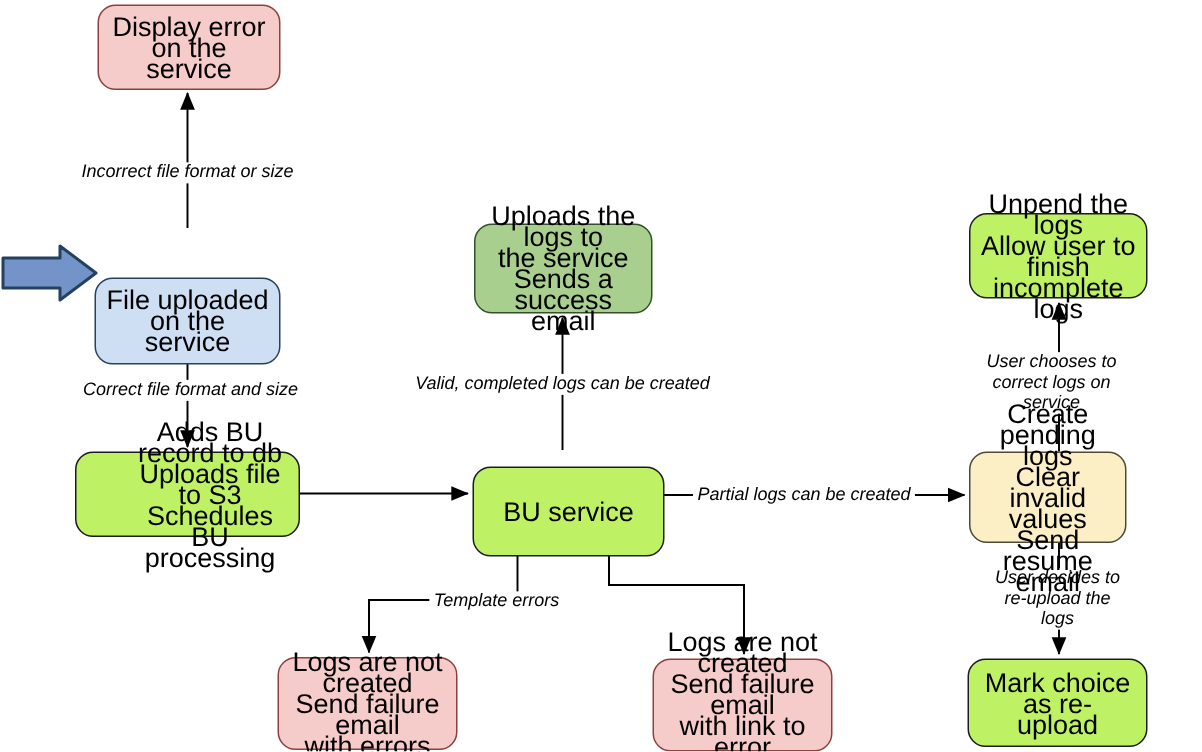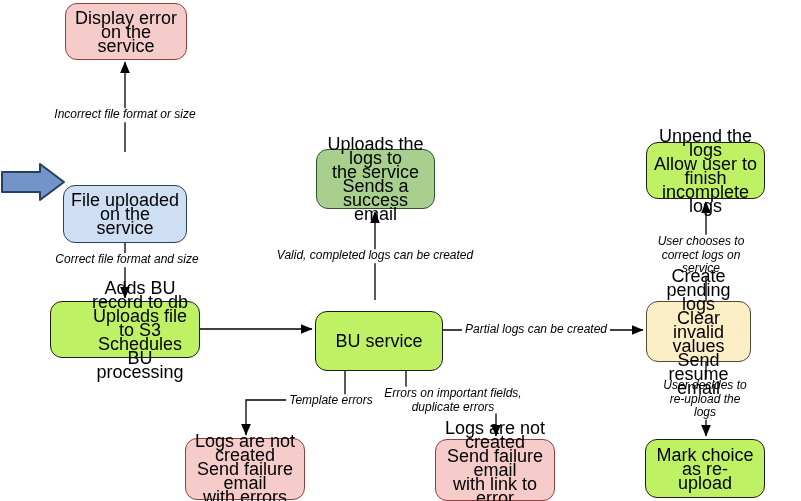--- a/index.html
+++ b/index.html
@@ -54,22 +54,20 @@
     <path d="M406,360 V390 H496 V436" fill="none" stroke="#000" stroke-width="1.3" marker-end="url(#ah)"></path>
 
     <polygon points="2,172 40,172 40,164 64,182 40,200 40,192 2,192" fill="#7493c8" stroke="#24425f" stroke-width="2" stroke-linejoin="round"></polygon>
   </svg>
 
   <div class="elabel" style="left:125px;top:115px;">Incorrect file format or size</div>
   <div class="elabel" style="left:127px;top:260px;">Correct file format and size</div>
   <div class="elabel" style="left:375px;top:256px;">Valid, completed logs can be created</div>
   <div class="elabel" style="left:536px;top:330px;">Partial logs can be created</div>
   <div class="elabel" style="left:331px;top:401px;">Template errors</div>
-  <div class="elabel" style="left:453px;top:400px;">Errors on important fields,
-duplicate errors</div>
   <div class="elabel" style="left:701px;top:255px;">User chooses to correct logs on service</div>
   <div class="elabel" style="left:705px;top:399px;">User decides to re-upload the logs</div>
 
   <div class="node pink" style="left:65px;top:3px;width:122px;height:57px;">Display error on the
 service</div>
   <div class="node blue" style="left:63px;top:152px;width:124px;height:58px;margin-top:33px;">File uploaded on the
 service</div>
   <div class="node white" style="left:50px;top:301px;width:150px;height:57px;padding-left:32px;">Adds BU record to db
 Uploads file to S3
 Schedules BU processing</div>

